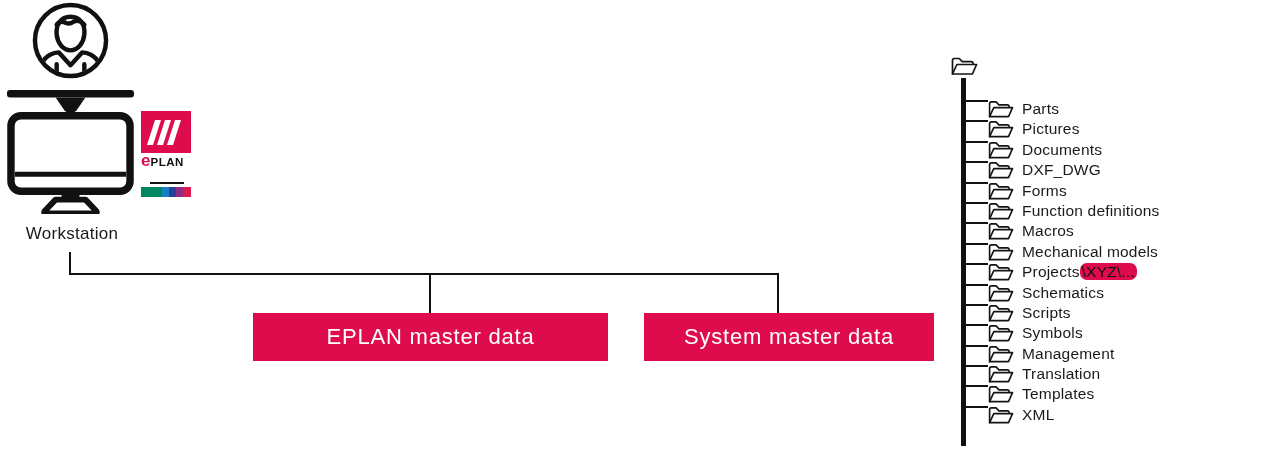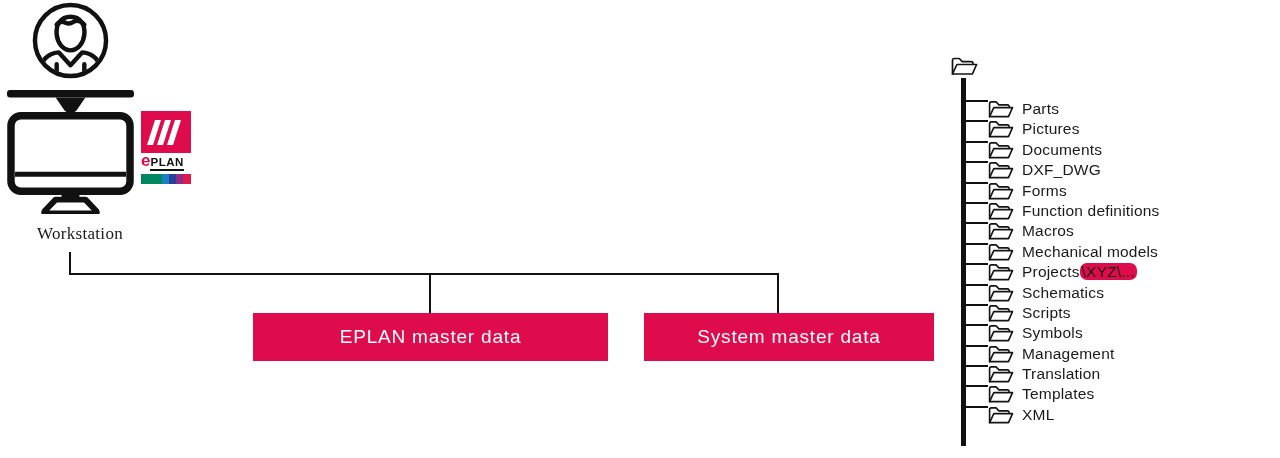--- a/index.html
+++ b/index.html
@@ -16,39 +16,39 @@
   
   .avatar-svg   { position:absolute; left:31px; top:1px;  width:79px; height:79px; }
   .monitor-svg  { position:absolute; left:6px;  top:88px; width:129px; height:126px; }
 
   .eplan-logo   { position:absolute; left:141px; top:111px; width:52px; }
   .logo-square  { width:50px; height:42px; background:var(--accent,#DE0C4D); position:relative; }
   .logo-square svg { position:absolute; inset:0; }
   .logo-wordmark { display:flex; align-items:baseline; margin-top:1px; }
   .logo-e { color:var(--accent,#DE0C4D); font-size:17px; font-weight:800; line-height:14px; }
   .logo-plan { color:#111; font-size:11.5px; font-weight:800; letter-spacing:0.5px;
-               border-bottom:2.5px solid #111; padding-bottom:1px; line-height:12px; }
+               border-bottom:2.5px solid #111; padding-bottom:14px; line-height:12px; }
   .logo-bar { display:flex; width:50px; height:10px; margin-top:3px; }
   .logo-bar span { display:block; height:100%; }
 
-  .ws-label { position:absolute; left:12px; top:224px; width:136px;
-              text-align:center; font-size:17px; letter-spacing:0.3px; color:#1a1a1a;font-family:Liberation Serif, serif; }
+  .ws-label { position:absolute; left:4px; top:224px; width:136px;
+              text-align:center; font-size:17px; letter-spacing:0.3px; color:#1a1a1a; }
 
   
   .line { position:absolute; background:#111; }
   .v1 { left:69px;  top:252px; width:2px;  height:23px; }
   .h1 { left:69px;  top:273px; width:710px; height:2px; }
   .v2 { left:429px; top:273px; width:2px;  height:40px; }
   .v3 { left:777px; top:273px; width:2px;  height:40px; }
 
   
   .data-box { position:absolute; top:313px; height:48px;
               background:var(--accent,#DE0C4D); color:#ffffff;
               display:flex; align-items:center; justify-content:center;
-              font-size:19px; letter-spacing:0.8px; font-weight:400; }
+              font-size:22px; letter-spacing:0.8px; font-weight:400; }
   .box-eplan  { left:253px; width:355px; }
   .box-system { left:644px; width:290px; }
 
   
   .root-folder { position:absolute; left:951px; top:56px; width:27px; height:21px; }
   .trunk { position:absolute; left:961px; top:78px; width:5px; height:368px; background:#111; }
 
   .tree-rows { position:absolute; left:963px; top:100px; }
   .tree-row  { display:flex; align-items:flex-start; height:20.4px; white-space:nowrap; }
   .branch    { width:25px; height:2px; background:#111; flex:none; }

